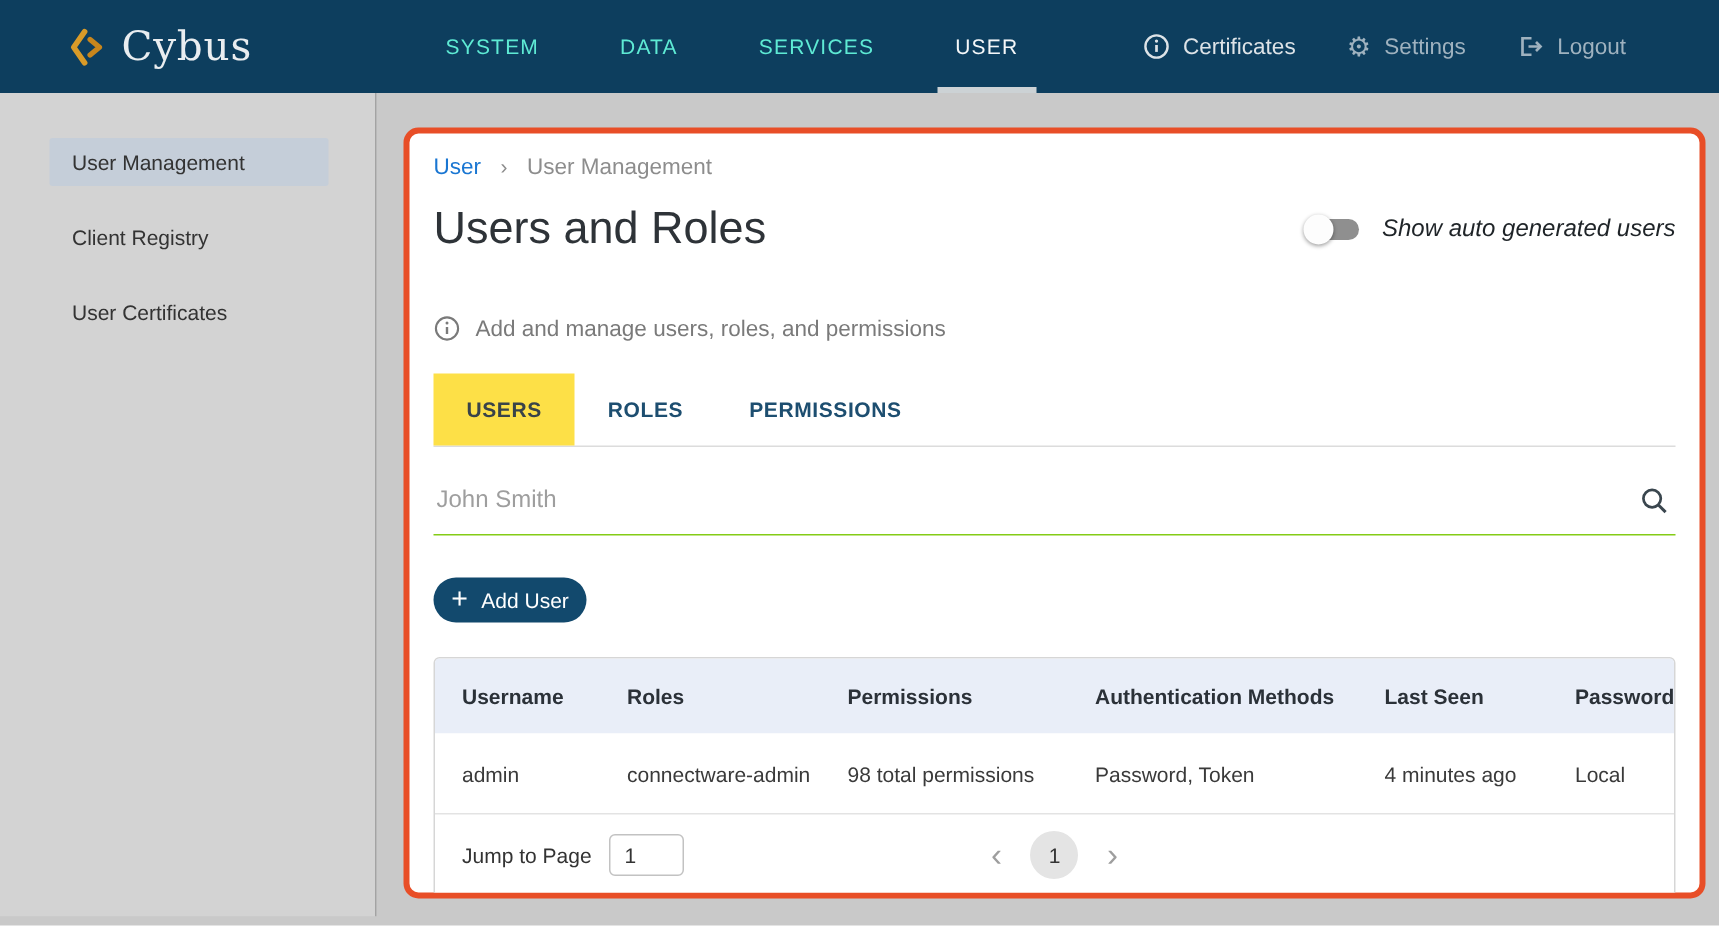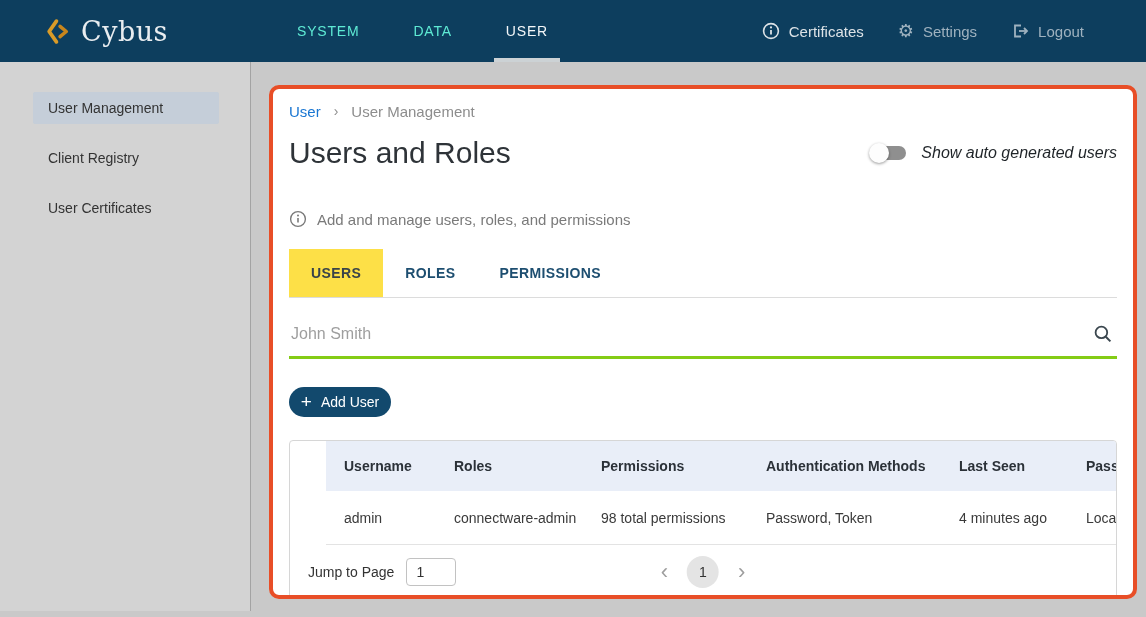--- a/index.html
+++ b/index.html
@@ -46,32 +46,32 @@
                box-shadow:0 1px 3px rgba(0,0,0,0.4);}
   .toggle-label{font-size:16px;color:#1f2428;}
 
   .subtitle-row{margin-top:36px;height:20px;display:flex;align-items:center;gap:10px;color:#7a7a7a;font-size:15px;}
 
   .tabs{margin-top:20px;height:48px;display:flex;border-bottom:1px solid #dcdcdc;}
   .tab{height:48px;display:flex;align-items:center;padding:0 22px;font-size:14px;font-weight:700;
        letter-spacing:0.4px;color:#1d4e70;cursor:pointer;}
   .tab.active{background:#fde047;color:#394349;}
 
-  .search-row{margin-top:14px;height:44px;display:flex;align-items:center;border-bottom:3px solid #84cc16;}
+  .search-row{margin-top:14px;height:44px;display:flex;align-items:center;border-bottom:1px solid #84cc16;}
   .search-input{flex:1;border:none;outline:none;font-size:16px;color:#333;font-family:"Liberation Sans",sans-serif;background:transparent;}
   .search-input::placeholder{color:#9e9e9e;}
   .search-icon-btn{width:28px;height:28px;display:flex;align-items:center;justify-content:center;cursor:pointer;}
 
   .add-btn{margin-top:28px;width:102px;height:30px;border:none;border-radius:16px;background:#12496d;color:#ffffff;
            display:flex;align-items:center;justify-content:center;gap:9px;font-size:14px;cursor:pointer;
            font-family:"Liberation Sans",sans-serif;}
   .plus-glyph{font-size:19px;font-weight:400;line-height:1;margin-top:-2px;}
 
   .table-card{margin-top:23px;border:1px solid #d6d6d6;border-radius:4px;overflow:hidden;background:#fff;}
-  .t-grid{display:grid;grid-template-columns:110px 147px 165px 193px 127px 1fr;align-items:center;padding-left:18px;margin-left:36px;}
+  .t-grid{display:grid;grid-template-columns:110px 147px 165px 193px 127px 1fr;align-items:center;padding-left:18px;}
   .t-head{height:50px;background:#e9eef8;font-size:14px;font-weight:700;color:#2b3138;}
   .t-row{height:53px;font-size:14px;color:#3a3a3a;border-bottom:1px solid #e3e3e3;background:#fff;}
   .t-foot{height:54px;display:flex;align-items:center;padding-left:18px;position:relative;font-size:14px;color:#333;}
   .jump-input{margin-left:12px;width:50px;height:28px;box-sizing:border-box;border:1px solid #c2c2c2;border-radius:4px;
               padding:0 9px;font-size:14px;color:#333;font-family:"Liberation Sans",sans-serif;outline:none;}
   .pagination{position:absolute;left:50%;transform:translateX(-50%);display:flex;align-items:center;gap:15px;}
   .page-chevron{color:#9e9e9e;font-size:22px;line-height:1;cursor:pointer;padding:0 4px;}
   .page-circle{width:32px;height:32px;border-radius:50%;background:#e4e4e4;display:flex;align-items:center;
                justify-content:center;font-size:14px;color:#333;cursor:pointer;}
 </style>
@@ -91,20 +91,23 @@
       <span class="brand-text">Cybus</span>
     </div>
 
     <div class="nav-items">
       <div class="nav-item">
         <span>SYSTEM</span>
       </div>
       <div class="nav-item">
         <span>DATA</span>
       </div>
+      <div class="nav-item">
+        <span>SERVICES</span>
+      </div>
       <div class="nav-item active">
         <span>USER</span>
         <span class="nav-underline"></span>
       </div>
     </div>
 
     <div class="nav-actions">
       <div class="nav-action bright">
         <span style="display:flex;">
           <svg width="18" height="18" viewBox="0 0 18 18">

